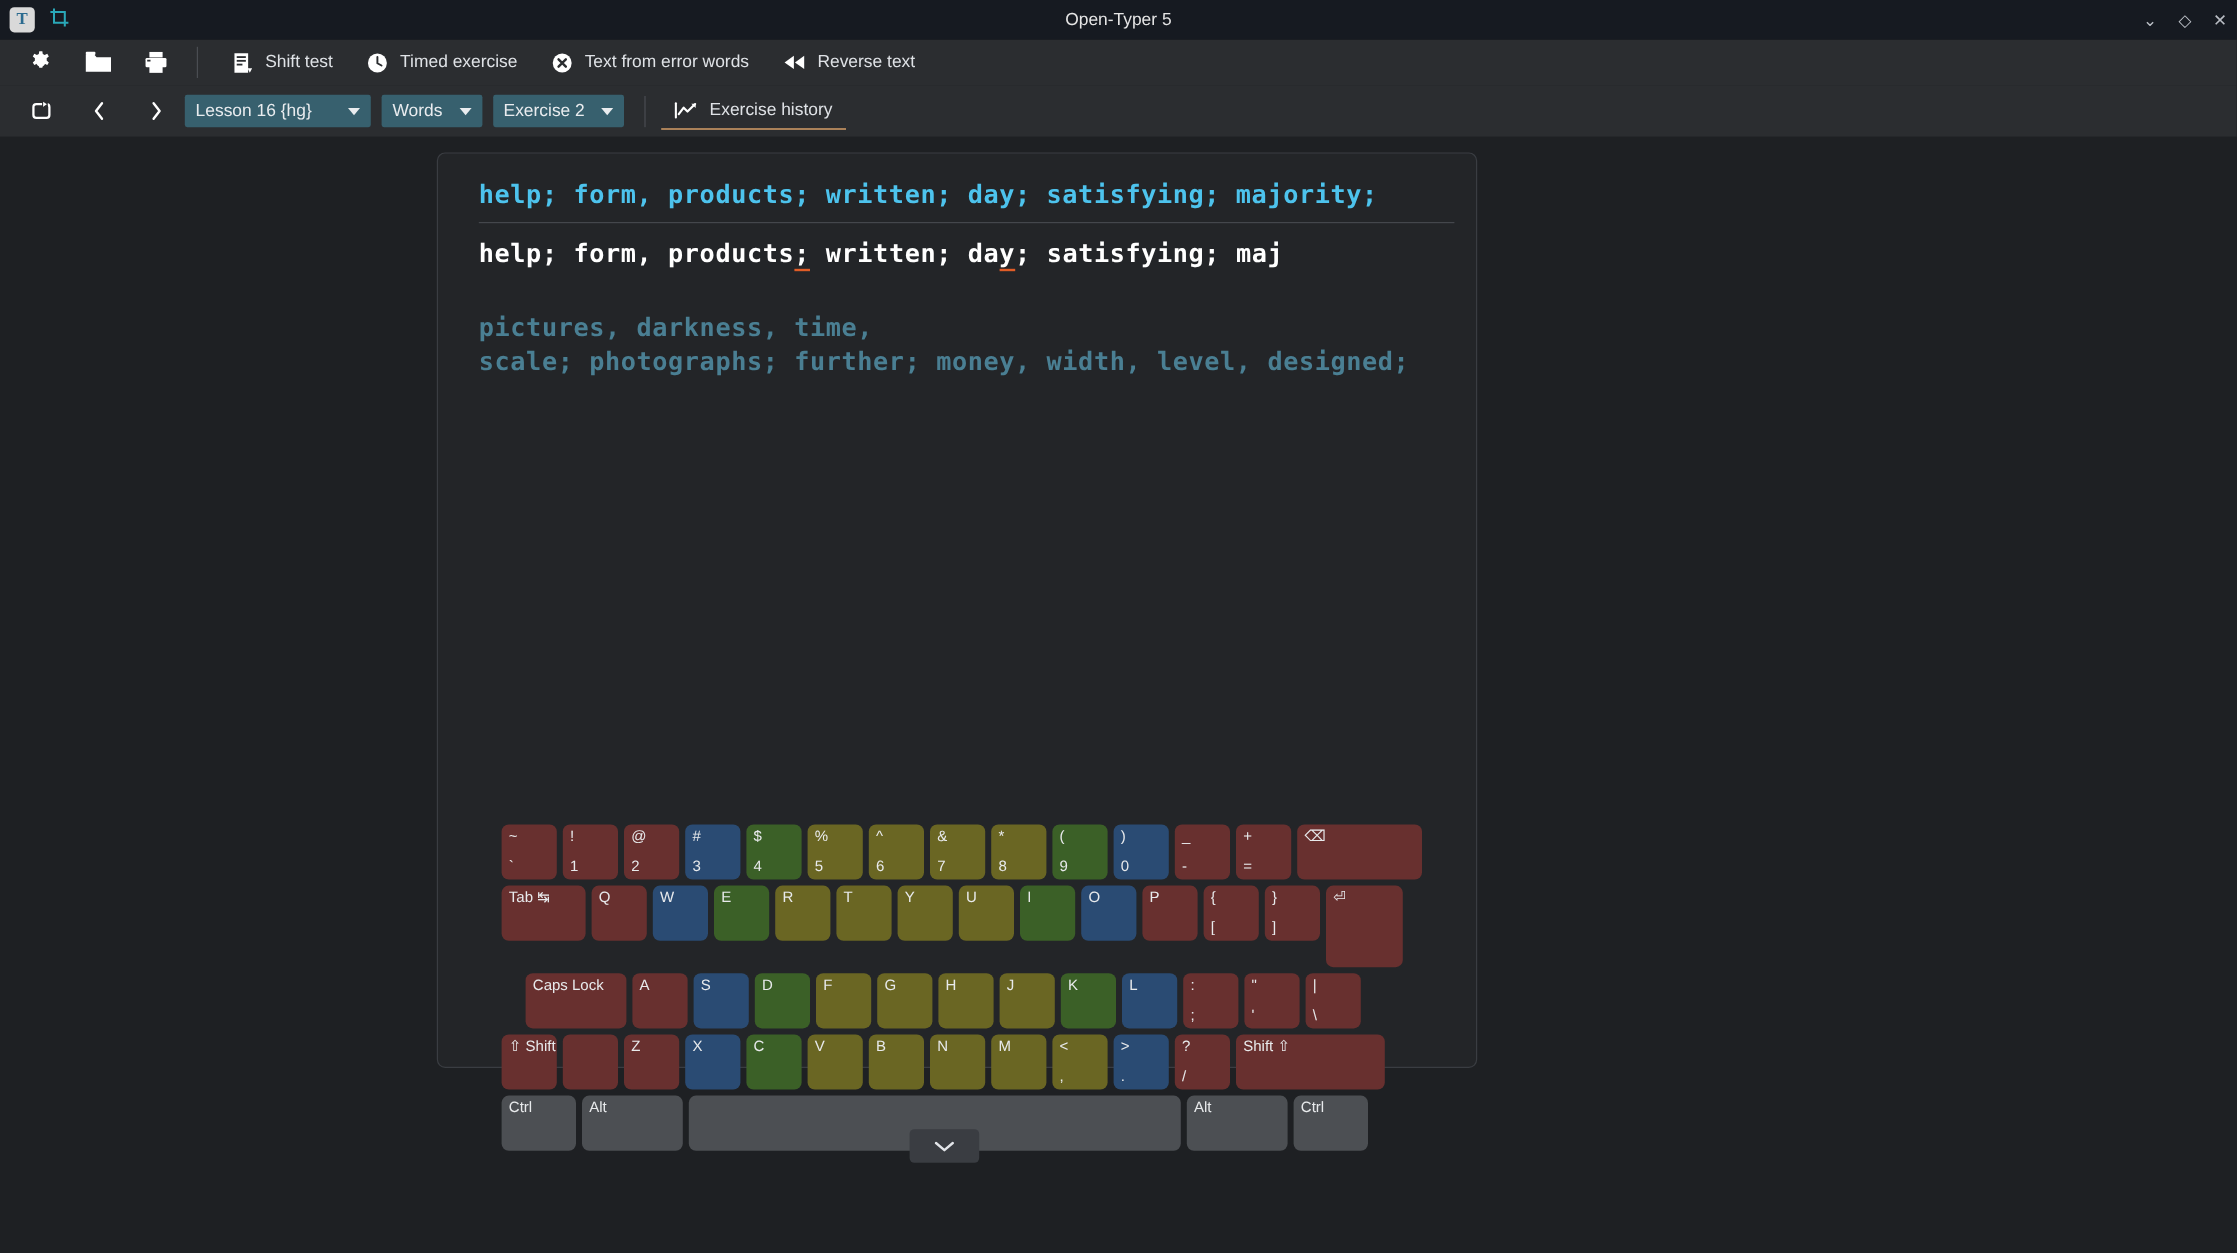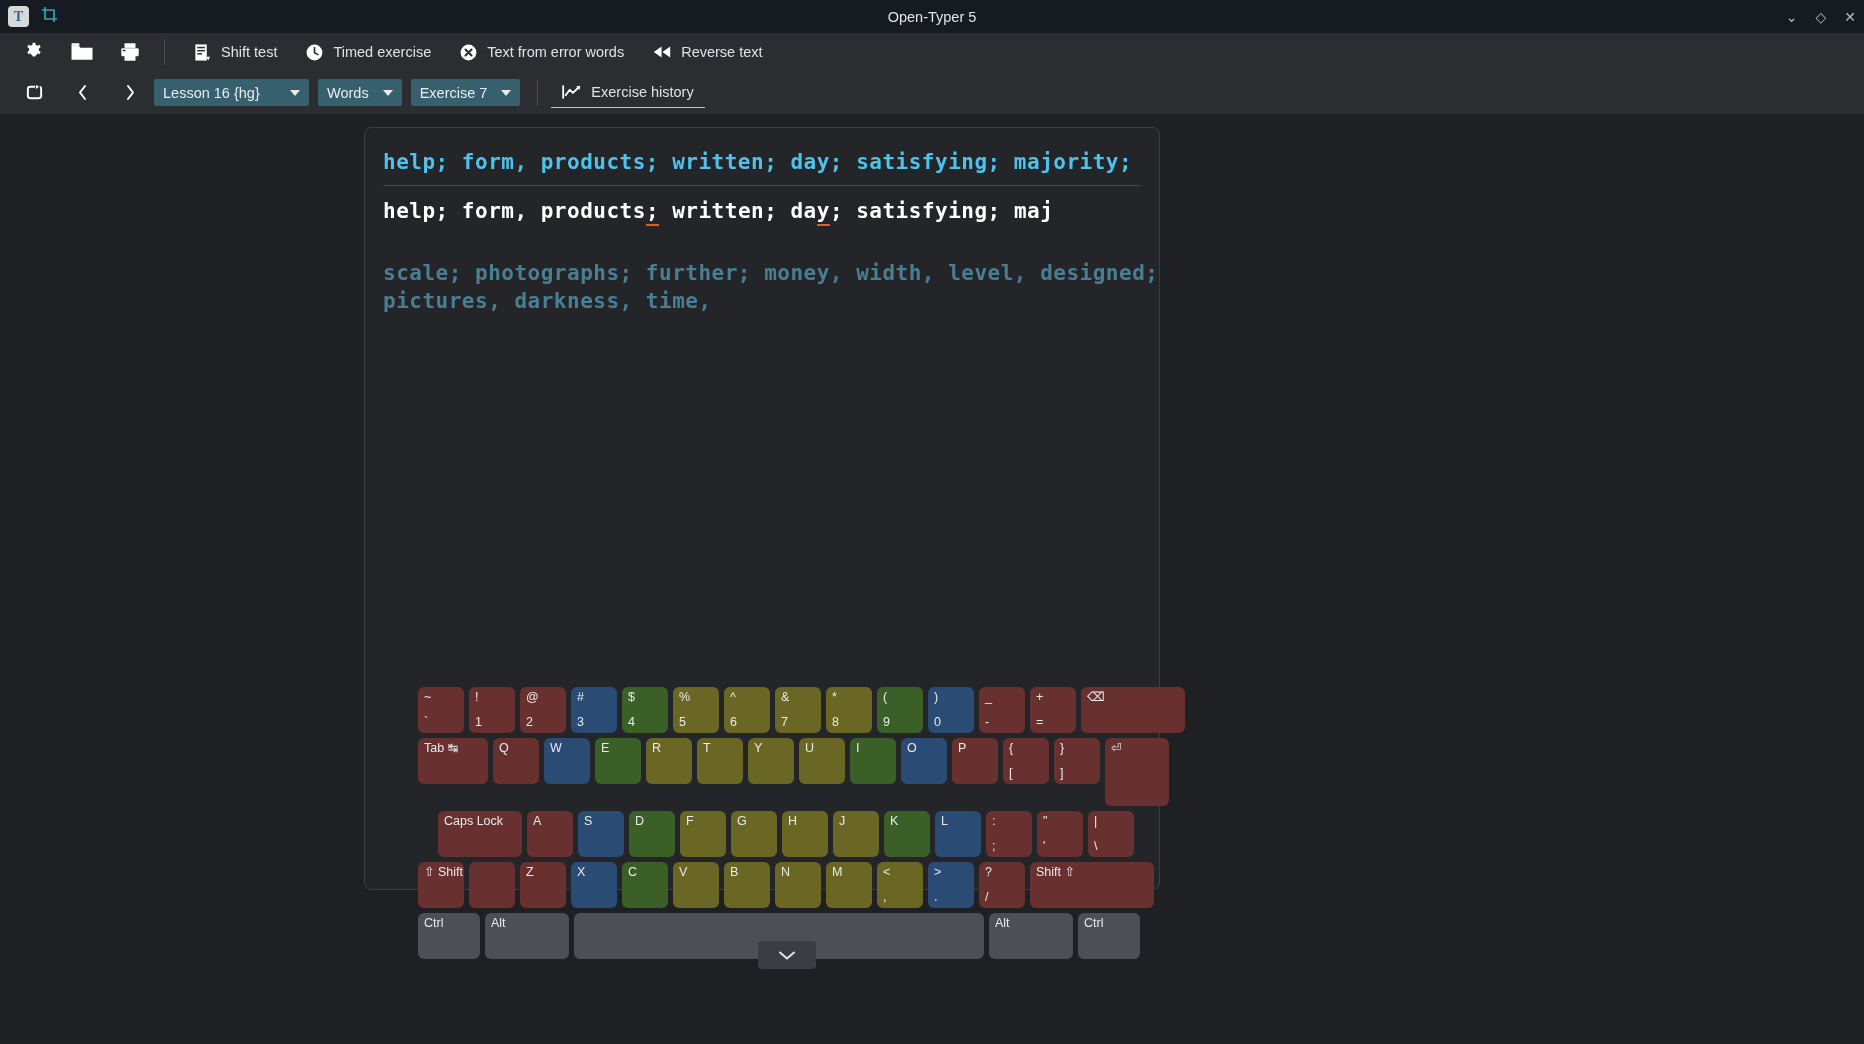--- a/index.html
+++ b/index.html
@@ -118,25 +118,25 @@
 
   
   .stage {
     position: relative;
     height: 963px;
     background: #1e2023;
   }
   .panel {
     position: absolute;
     left: 364px; top: 13px;
-    width: 796px; height: 763px;
+    width: 867px; height: 763px;
     background: #232528;
     border: 1px solid #3a3d42;
     border-radius: 7px;
-    padding: 20px 0 0 0;
+    padding: 20px 0 0 16px;
     overflow: hidden;
   }
   .tline {
     font-family: "DejaVu Sans Mono", monospace;
     font-size: 21px;
     letter-spacing: 0.5px;
     padding: 0 18px;
     white-space: pre;
     line-height: 28px;
   }
@@ -320,21 +320,21 @@
 
   <div class="combo wide">
     <span>Lesson 16 {hg}</span>
     <span class="caret"></span>
   </div>
   <div class="combo">
     <span>Words</span>
     <span class="caret"></span>
   </div>
   <div class="combo">
-    <span>Exercise 7</span>
+    <span>Exercise 2</span>
     <span class="caret"></span>
   </div>
 
   <div class="tb2-sep"></div>
 
   <div class="hist-btn">
     <span class="ti-ico">
       <svg width="20" height="16" viewBox="0 0 22 16" fill="none" stroke="#fff" stroke-width="2" stroke-linecap="round" stroke-linejoin="round">
         <path d="M1.3 1.5v13"></path>
         <path d="M4 11.5L8.5 5.5L12 9L19 2.2"></path>
@@ -346,22 +346,22 @@
 </div>
 
 <div class="stage">
 
   <div class="panel">
     <div class="tline reference">help; form, products; written; day; satisfying; majority;</div>
     <div class="divider"></div>
     <div class="tline typed" id="typed-line"><span>help; form, products</span><span class="err">;</span><span> written; da</span><span class="err">y</span><span>; satisfying; maj</span></div>
 
     <div class="upcoming-block">
+      <div class="tline upcoming">pictures, darkness, time,</div>
       <div class="tline upcoming">scale; photographs; further; money, width, level, designed;</div>
-      <div class="tline upcoming">pictures, darkness, time,</div>
     </div>
   </div>
 
   <div class="kbd" id="keyboard">
       <div class="krow">
         <div class="key c-pinky" style="width: 46px;">
           <span class="up">~</span>
           <span class="lo">`</span>
         </div>
         <div class="key c-pinky" style="width: 46px;">

